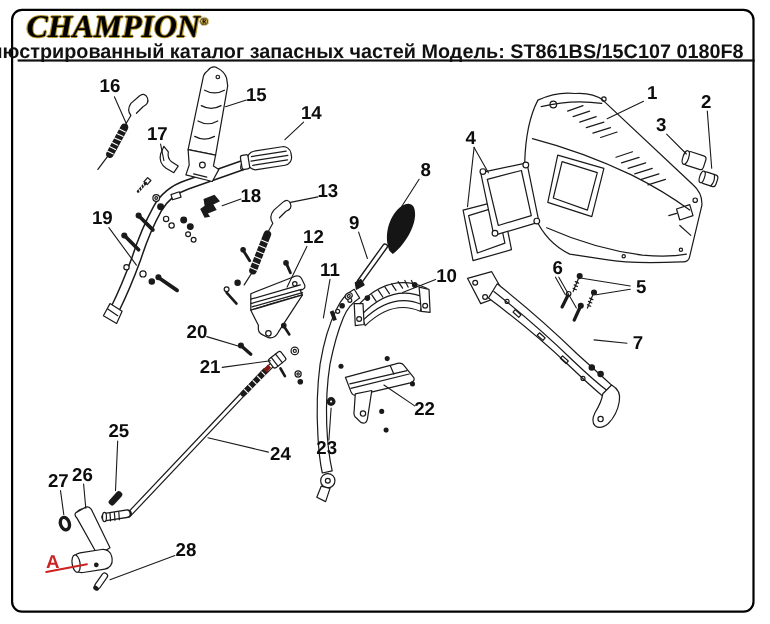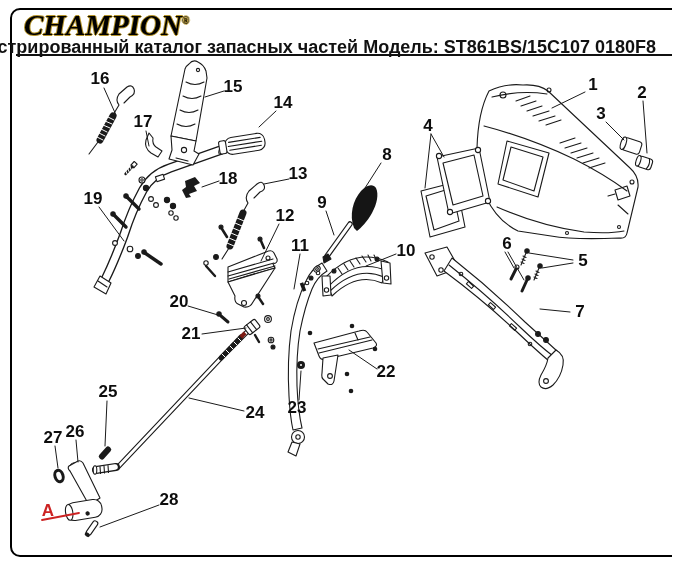--- a/index.html
+++ b/index.html
@@ -1,17 +1,17 @@
 <!DOCTYPE html>
 <html><head>
 <meta charset="utf-8">
 <style>
   html,body{margin:0;padding:0;background:#fff;}
   .page{position:relative;width:672px;height:567px;background:#fff;
-        font-family:"Liberation Sans",sans-serif;overflow:hidden;}
+        font-family:"Liberation Sans",sans-serif;overflow:hidden;padding-left:20px;}
   .frame{position:absolute;left:10px;top:8px;width:676px;height:549px;
          border:2px solid #000;border-radius:10px;box-sizing:border-box;}
   .logo{position:absolute;left:24px;top:5px;}
   .logo-main{font-family:"Liberation Serif",serif;font-style:italic;font-weight:bold;
              font-size:29px;line-height:31px;color:#000;
              text-shadow:1px 0 #b5942b,-1px 0 #b5942b,0 1px #b5942b,0 -1px #b5942b;}
   .logo-main sup{font-size:10px;}
   .logo-tagline{font-family:"Liberation Serif",serif;font-style:italic;font-weight:bold;
                 font-size:16px;line-height:16px;color:#d4af24;margin-left:58px;margin-top:-1px;
                 text-shadow:1px 0 #1a1a1a,-1px 0 #1a1a1a,0 1px #1a1a1a,0 -1px #1a1a1a;}

